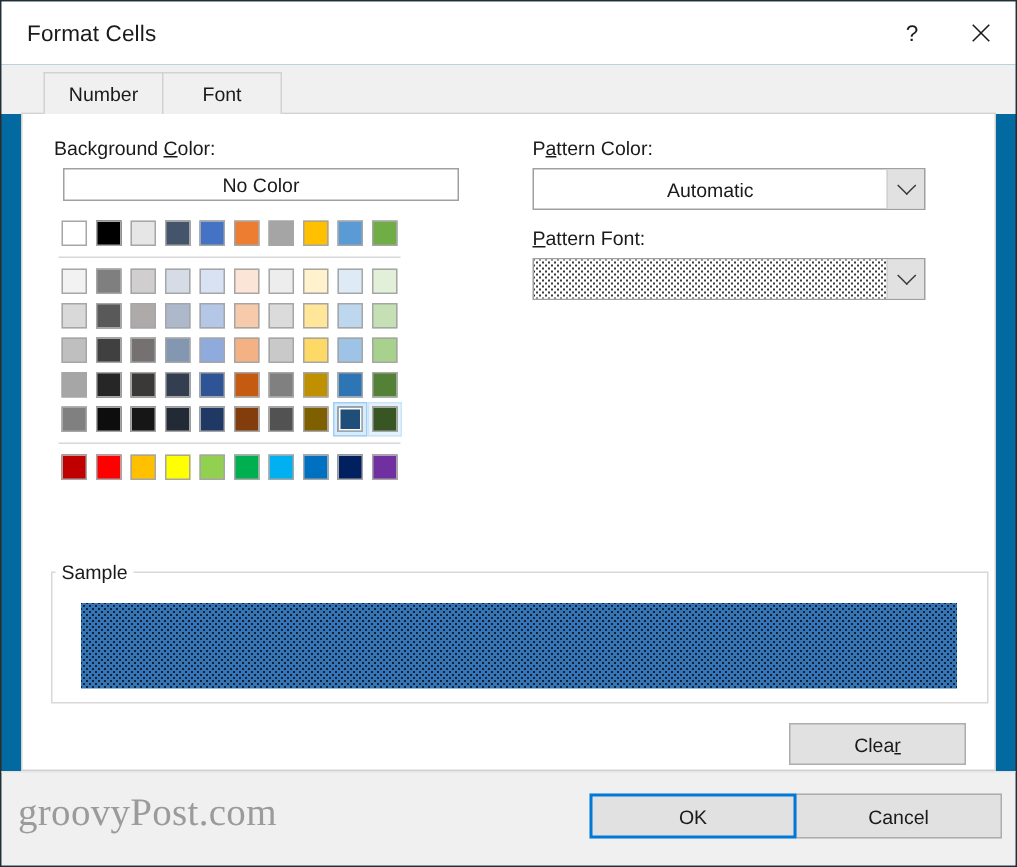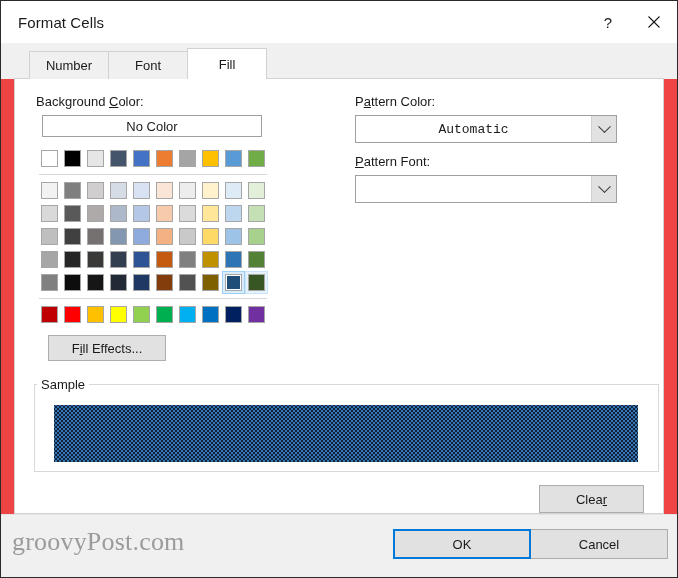--- a/index.html
+++ b/index.html
@@ -16,21 +16,21 @@
   }
 
   
   #dialog {
     position: absolute;
     left: 0; top: 0;
     width: 678px;
     height: 578px;
     box-sizing: border-box;
     border: 1px solid #2b2b2b;
-    background: #ef4444;
+    background: #0369a1;
     display: flex;
     flex-direction: column;
   }
 
   .titlebar {
     height: 42px;
     flex: 0 0 42px;
     background: #ffffff;
     display: flex;
     align-items: center;
@@ -115,21 +115,21 @@
   }
   .u { text-decoration: underline; }
 
   
   #bg-label { left: 21px; top: 15px; }
 
   .nocolor-btn {
     position: absolute;
     left: 27px;
     top: 36px;
-    width: 220px;
+    width: 264px;
     height: 22px;
     box-sizing: border-box;
     border: 1px solid #a0a0a0;
     background: #ffffff;
     font-size: 13px;
     color: #1a1a1a;
     display: flex;
     align-items: center;
     justify-content: center;
     cursor: default;
@@ -237,21 +237,21 @@
   }
   .chev {
     display: block;
     width: 8px;
     height: 8px;
     border-right: 1.4px solid #3a3a3a;
     border-bottom: 1.4px solid #3a3a3a;
     transform: rotate(45deg) translate(-2px,-2px);
   }
   #pattern-color-combo {
-    left: 340px; top: 36px; width: 262px; font-family: Liberation Mono, monospace;
+    left: 340px; top: 36px; width: 262px;
   }
   #pattern-style-combo {
     left: 340px; top: 96px; width: 262px;
   }
   .pattern-preview {
     flex: 1 1 auto;
     background-color: #ffffff;
     background-image:
       radial-gradient(#3a3a3a 0.6px, transparent 0.7px),
       radial-gradient(#3a3a3a 0.6px, transparent 0.7px);
@@ -289,21 +289,21 @@
       radial-gradient(#10233a 0.85px, transparent 0.95px),
       radial-gradient(#10233a 0.85px, transparent 0.95px);
     background-size: 4px 4px, 4px 4px;
     background-position: 0 0, 2px 2px;
   }
 
   #clear-btn {
     position: absolute;
     right: 19px;
     top: 406px;
-    width: 105px;
+    width: 118px;
     height: 28px;
   }
 
   
   .footer {
     flex: 0 0 62px;
     background: #f0f0f0;
     position: relative;
     border-top: 1px solid #e3e3e3;
   }
@@ -360,23 +360,20 @@
   </div>
 
   <div class="tabstrip-wrap">
     <div class="tabstrip" id="tabstrip">
         <div class="tab">
           <span>Number</span>
         </div>
         <div class="tab">
           <span>Font</span>
         </div>
-        <div class="tab active">
-          <span>Fill</span>
-        </div>
       </div>
   </div>
 
   <div class="panel">
 
     <div class="section-label" id="bg-label">
       <span>Background </span><span class="u">C</span><span>olor:</span>
     </div>
 
     <div class="nocolor-btn">
@@ -605,25 +602,20 @@
           </div>
           <div class="sw-cell">
             <div class="sw" style="background: rgb(0, 32, 96);"></div>
           </div>
           <div class="sw-cell">
             <div class="sw" style="background: rgb(112, 48, 160);"></div>
           </div>
         </div>
       </div>
 
-    <div class="std-btn" id="fill-effects-btn">
-      <span>
-        <span>F</span><span class="u">i</span><span>ll Effects...</span>
-      </span>
-    </div>
 
 
     <div class="section-label" id="pattern-color-label">
       <span>P</span><span class="u">a</span><span>ttern Color:</span>
     </div>
 
     <div class="combo" id="pattern-color-combo">
       <div class="combo-value">Automatic</div>
       <div class="combo-arrow">
           <i class="chev"></i>

